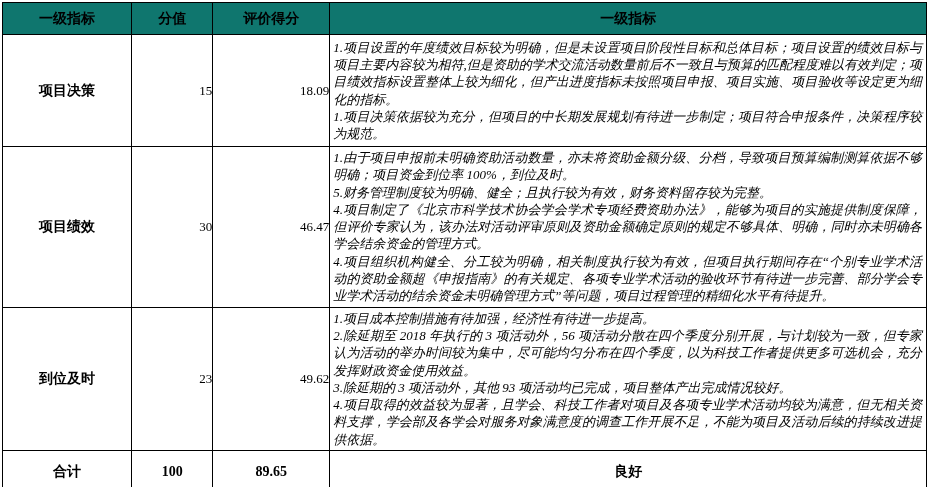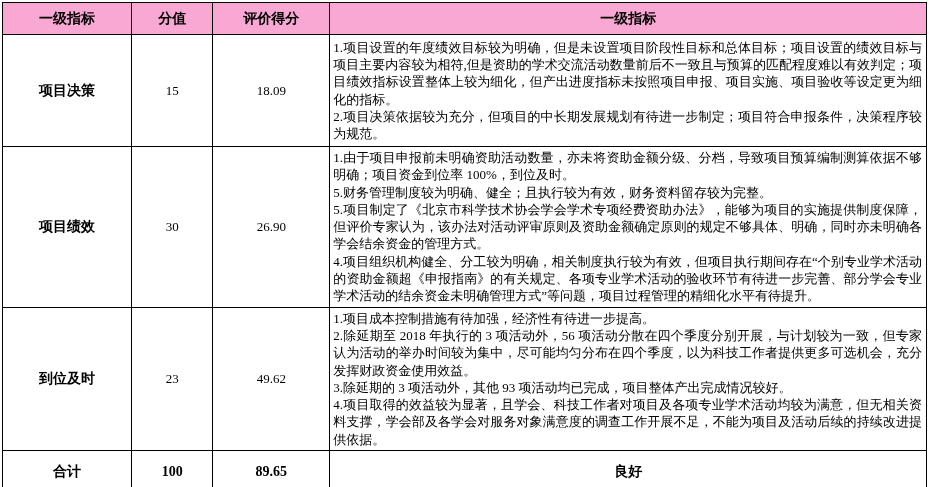--- a/index.html
+++ b/index.html
@@ -15,48 +15,49 @@
     border-collapse: collapse;
     table-layout: fixed;
     margin: 2px;
     width: 925px;
   }
   .eval-table th, .eval-table td {
     border: 1px solid #000;
     overflow: hidden;
   }
   .eval-table th {
-    background: #f9a8d4;
+    background: #0f766e;
     font-size: 14px;
     font-weight: bold;
     height: 31px;
     text-align: center;
     vertical-align: middle;
     padding: 0;
   }
   td.indicator-cell {
     font-weight: bold;
     font-size: 14px;
     text-align: center;
     vertical-align: middle;
     padding: 0;
   }
   td.num-cell {
     font-size: 13px;
-    text-align: center;
+    text-align: right;
     vertical-align: middle;
     padding: 0;
   }
   td.conclusion-cell {
     font-size: 13px;
     line-height: 17.3px;
     text-align: justify;
     text-justify: inter-ideograph;
     vertical-align: middle;
     padding: 2px 4px 2px 3px;
+    font-style: italic;
   }
   td.conclusion-cell div {
     margin: 0;
   }
   tr.row-decision  { height: 112px; }
   tr.row-manage    { height: 156px; }
   tr.row-perform   { height: 140px; }
   tr.row-total     { height: 42px; }
   tr.row-total td {
     font-weight: bold;
@@ -83,31 +84,31 @@
       <th>一级指标</th>
     </tr>
   </thead>
   <tbody>
     <tr class="row-decision">
       <td class="indicator-cell">项目决策</td>
       <td class="num-cell">15</td>
       <td class="num-cell">18.09</td>
       <td class="conclusion-cell">
           <div>1.项目设置的年度绩效目标较为明确，但是未设置项目阶段性目标和总体目标；项目设置的绩效目标与项目主要内容较为相符,但是资助的学术交流活动数量前后不一致且与预算的匹配程度难以有效判定；项目绩效指标设置整体上较为细化，但产出进度指标未按照项目申报、项目实施、项目验收等设定更为细化的指标。</div>
-          <div>2.项目决策依据较为充分，但项目的中长期发展规划有待进一步制定；项目符合申报条件，决策程序较为规范。</div>
+          <div>1.项目决策依据较为充分，但项目的中长期发展规划有待进一步制定；项目符合申报条件，决策程序较为规范。</div>
         </td>
     </tr>
     <tr class="row-manage">
       <td class="indicator-cell">项目绩效</td>
       <td class="num-cell">30</td>
-      <td class="num-cell">26.90</td>
+      <td class="num-cell">46.47</td>
       <td class="conclusion-cell">
           <div>1.由于项目申报前未明确资助活动数量，亦未将资助金额分级、分档，导致项目预算编制测算依据不够明确；项目资金到位率 100%，到位及时。</div>
           <div>5.财务管理制度较为明确、健全；且执行较为有效，财务资料留存较为完整。</div>
-          <div>5.项目制定了《北京市科学技术协会学会学术专项经费资助办法》，能够为项目的实施提供制度保障，但评价专家认为，该办法对活动评审原则及资助金额确定原则的规定不够具体、明确，同时亦未明确各学会结余资金的管理方式。</div>
+          <div>4.项目制定了《北京市科学技术协会学会学术专项经费资助办法》，能够为项目的实施提供制度保障，但评价专家认为，该办法对活动评审原则及资助金额确定原则的规定不够具体、明确，同时亦未明确各学会结余资金的管理方式。</div>
           <div>4.项目组织机构健全、分工较为明确，相关制度执行较为有效，但项目执行期间存在“个别专业学术活动的资助金额超《申报指南》的有关规定、各项专业学术活动的验收环节有待进一步完善、部分学会专业学术活动的结余资金未明确管理方式”等问题，项目过程管理的精细化水平有待提升。</div>
         </td>
     </tr>
     <tr class="row-perform">
       <td class="indicator-cell">到位及时</td>
       <td class="num-cell">23</td>
       <td class="num-cell">49.62</td>
       <td class="conclusion-cell">
           <div>1.项目成本控制措施有待加强，经济性有待进一步提高。</div>
           <div>2.除延期至 2018 年执行的 3 项活动外，56 项活动分散在四个季度分别开展，与计划较为一致，但专家认为活动的举办时间较为集中，尽可能均匀分布在四个季度，以为科技工作者提供更多可选机会，充分发挥财政资金使用效益。</div>

